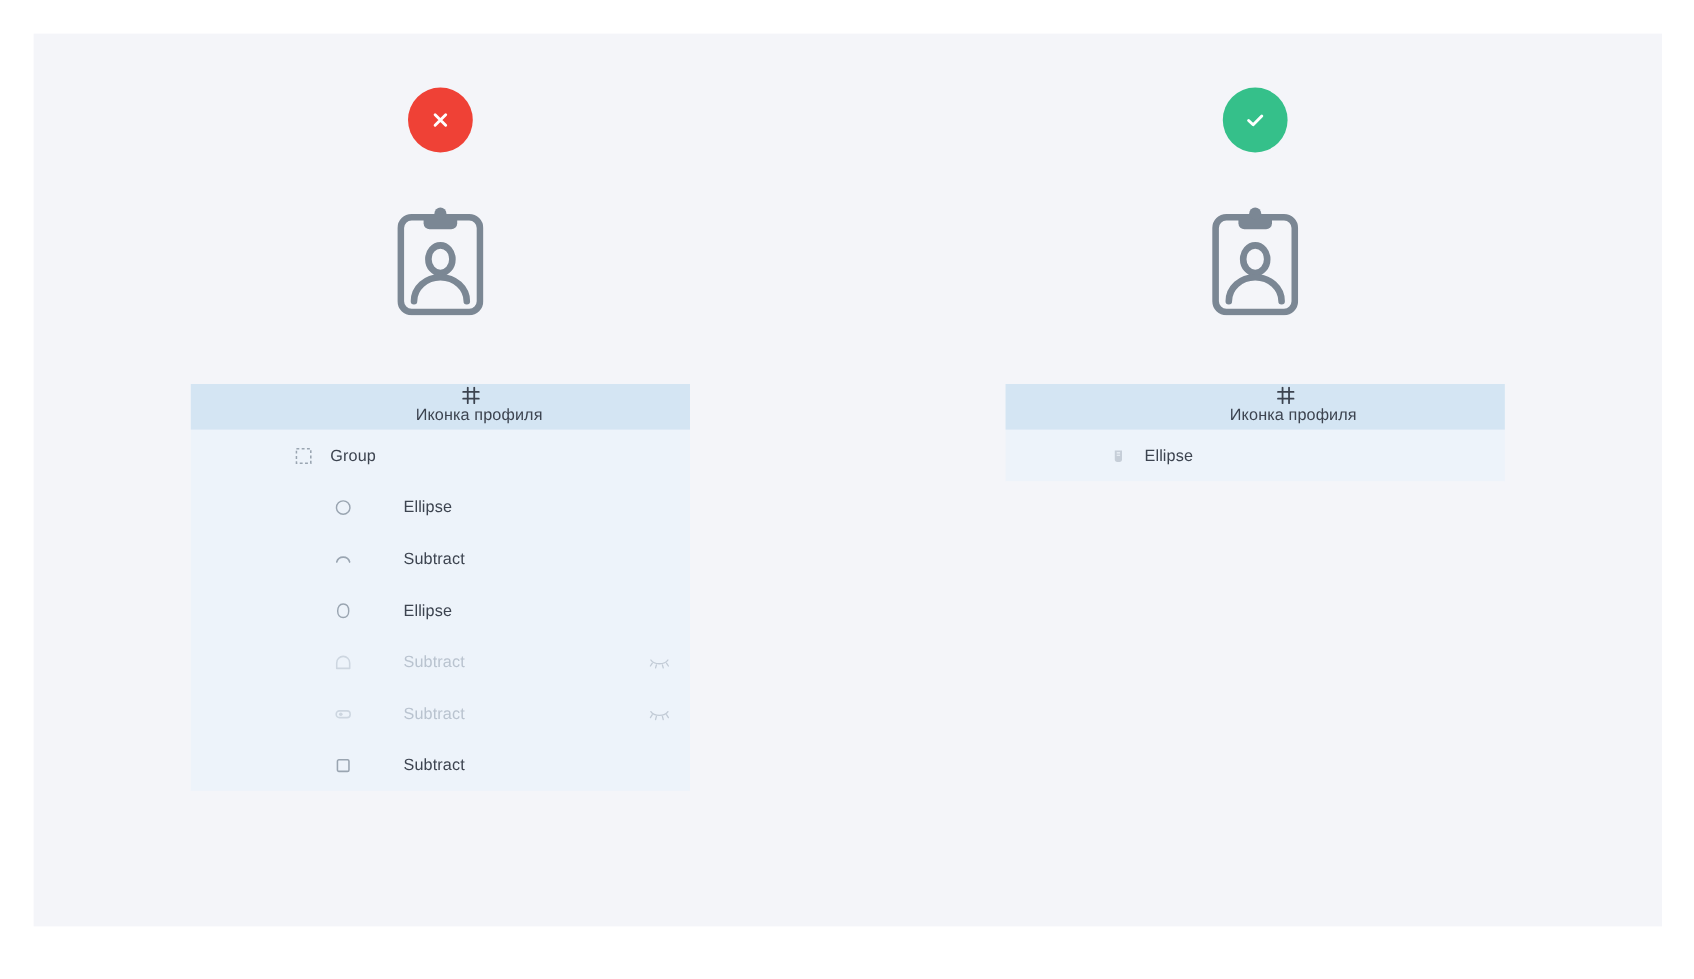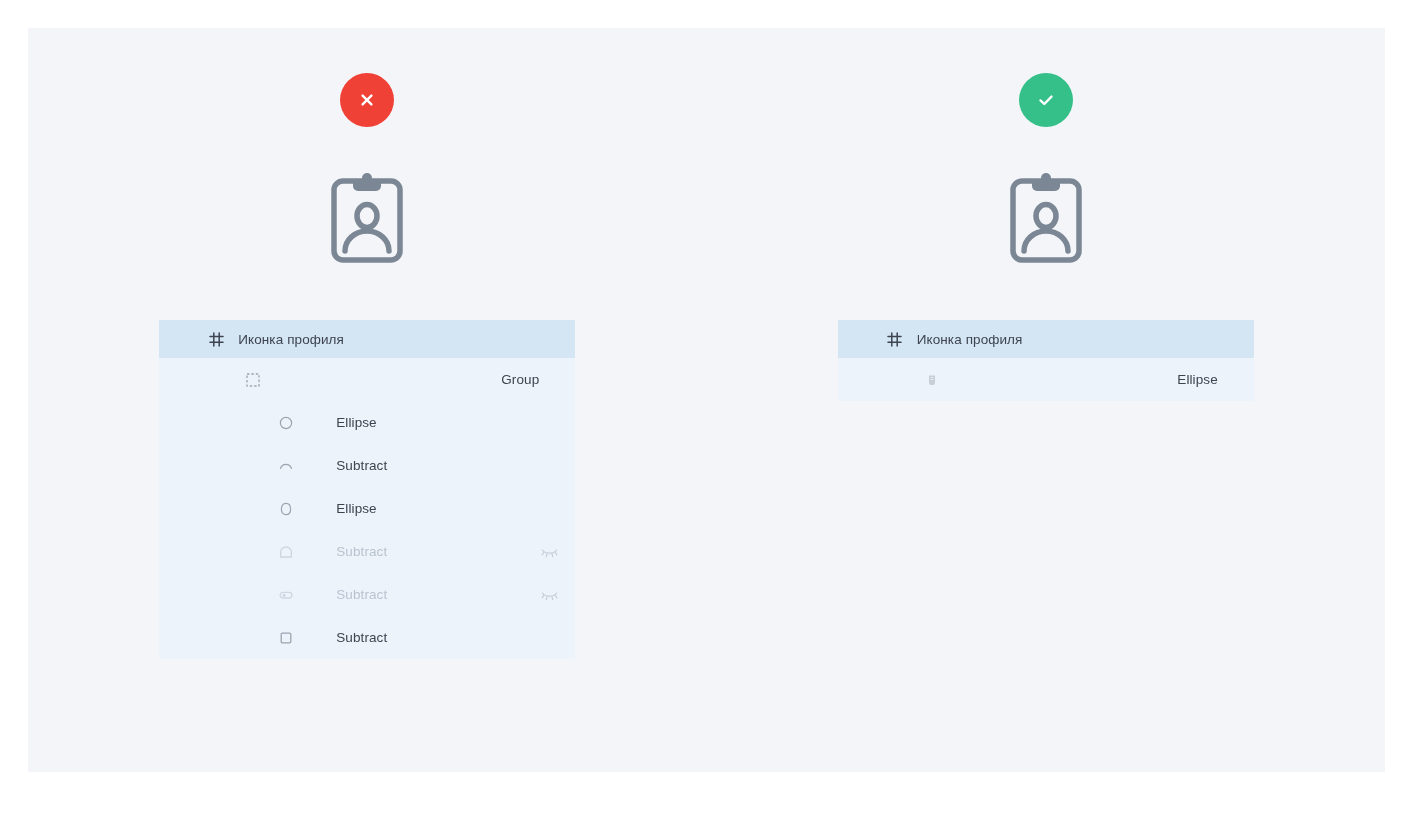--- a/index.html
+++ b/index.html
@@ -106,22 +106,22 @@
     width: 20px;
     height: 18px;
     flex: none;
     display: flex;
     align-items: center;
     justify-content: center;
   }
   .eye-slot svg { display: block; }
 
   
-  .ind0 { padding-left: 48px; }
-  .ind1 { padding-left: 85px; text-align: right; }
+  .ind0 { padding-left: 80px; flex-direction: column; }
+  .ind1 { padding-left: 85px; }
   .ind2 { padding-left: 118px; gap: 28px; }
 </style>
 </head>
 <body>
 
 <div class="canvas">
   <div class="columns" id="columns">
       <div class="column">
         <div class="badge bad" style="background: rgb(239, 65, 54);">
           <span>

